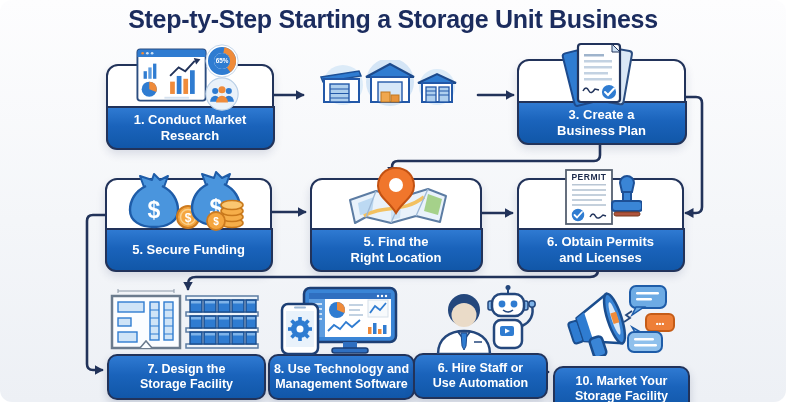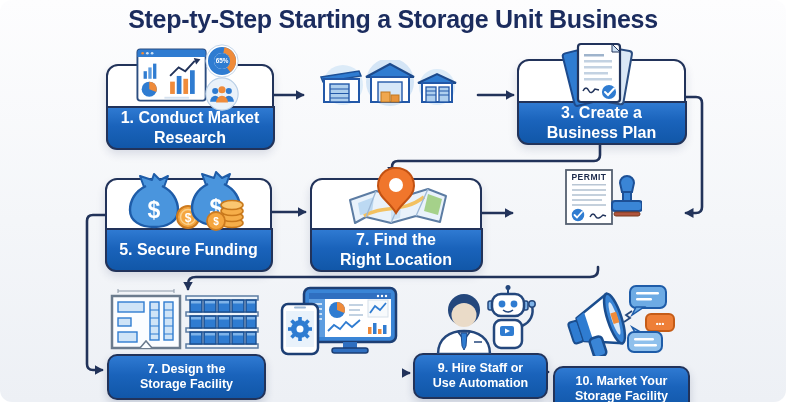--- a/index.html
+++ b/index.html
@@ -8,21 +8,21 @@
     font-family:"Liberation Sans",sans-serif;}
   .title{position:absolute;top:5px;left:0;width:100%;margin:0;text-align:center;
     font-size:25px;font-weight:bold;color:#1b2c5e;letter-spacing:-0.3px;}
   .connectors{position:absolute;left:0;top:0;z-index:1;pointer-events:none;}
   .card{position:absolute;background:#ffffff;border:2.5px solid #22335a;border-radius:12px;
     box-shadow:0 5px 10px rgba(25,45,90,.14);z-index:2;}
   .card .band{position:absolute;left:-2.5px;right:-2.5px;bottom:-2.5px;height:38px;
     border:2.5px solid #22335a;border-radius:0 0 11px 11px;
     background:linear-gradient(180deg,#2f7ad2 0%,#1a63bb 45%,#1157a8 100%);
     color:#fff;display:flex;align-items:center;justify-content:center;text-align:center;
-    font-size:16px;font-weight:bold;line-height:1.2;white-space:pre-line;padding:1px 2px;}
+    font-size:13px;font-weight:bold;line-height:1.2;white-space:pre-line;padding:1px 2px;}
   .bar{position:absolute;z-index:2;border:2.5px solid #22335a;border-radius:10px;
     background:linear-gradient(180deg,#2f7ad2 0%,#1a63bb 45%,#1157a8 100%);
     color:#fff;display:flex;align-items:center;justify-content:center;text-align:center;
     font-size:12.5px;font-weight:bold;line-height:1.2;white-space:pre-line;
     box-shadow:0 4px 8px rgba(25,45,90,.18);padding:1px 2px;}
   .icon{position:absolute;z-index:3;}
 </style>
 </head>
 <body>
 
@@ -57,27 +57,33 @@
   </div>
   <div class="card" style="left:517px;top:59px;width:165px;height:81px">
     <div class="band">3. Create a
 Business Plan</div>
   </div>
 
   <div class="card" style="left:105px;top:178px;width:163px;height:89px">
     <div class="band">5. Secure Funding</div>
   </div>
   <div class="card" style="left:310px;top:178px;width:168px;height:89px">
-    <div class="band">7. Find the
+    <div class="band">5. Find the
 Right Location</div>
+  </div>
+  <div class="card" style="left:517px;top:178px;width:163px;height:89px">
+    <div class="band">6. Obtain Permits
+and Licenses</div>
   </div>
 
   <div class="bar" style="left:107px;top:354px;width:151px;height:40px">7. Design the
 Storage Facility</div>
-  <div class="bar" style="left:413px;top:353px;width:127px;height:40px">9. Hire Staff or
+  <div class="bar" style="left:268px;top:354px;width:139px;height:40px">8. Use Technology and
+Management Software</div>
+  <div class="bar" style="left:413px;top:353px;width:127px;height:40px">6. Hire Staff or
 Use Automation</div>
   <div class="bar" style="left:553px;top:366px;width:129px;height:40px">10. Market Your
 Storage Facility</div>
 
   <svg class="icon" style="left:136px;top:47px" width="72" height="56" viewBox="0 0 76 58">
     <rect x="1.5" y="2" width="72" height="54" rx="3" fill="#ffffff" stroke="#2b4d80" stroke-width="2"></rect>
     <path d="M1.5,5 a3,3 0 0 1 3,-3 h66 a3,3 0 0 1 3,3 v5 H1.5 Z" fill="#2f7cd1"></path>
     <circle cx="7" cy="6" r="1.4" fill="#ef8b3a"></circle>
       <circle cx="12" cy="6" r="1.4" fill="#cfe2f5"></circle>
       <circle cx="17" cy="6" r="1.4" fill="#cfe2f5"></circle>

